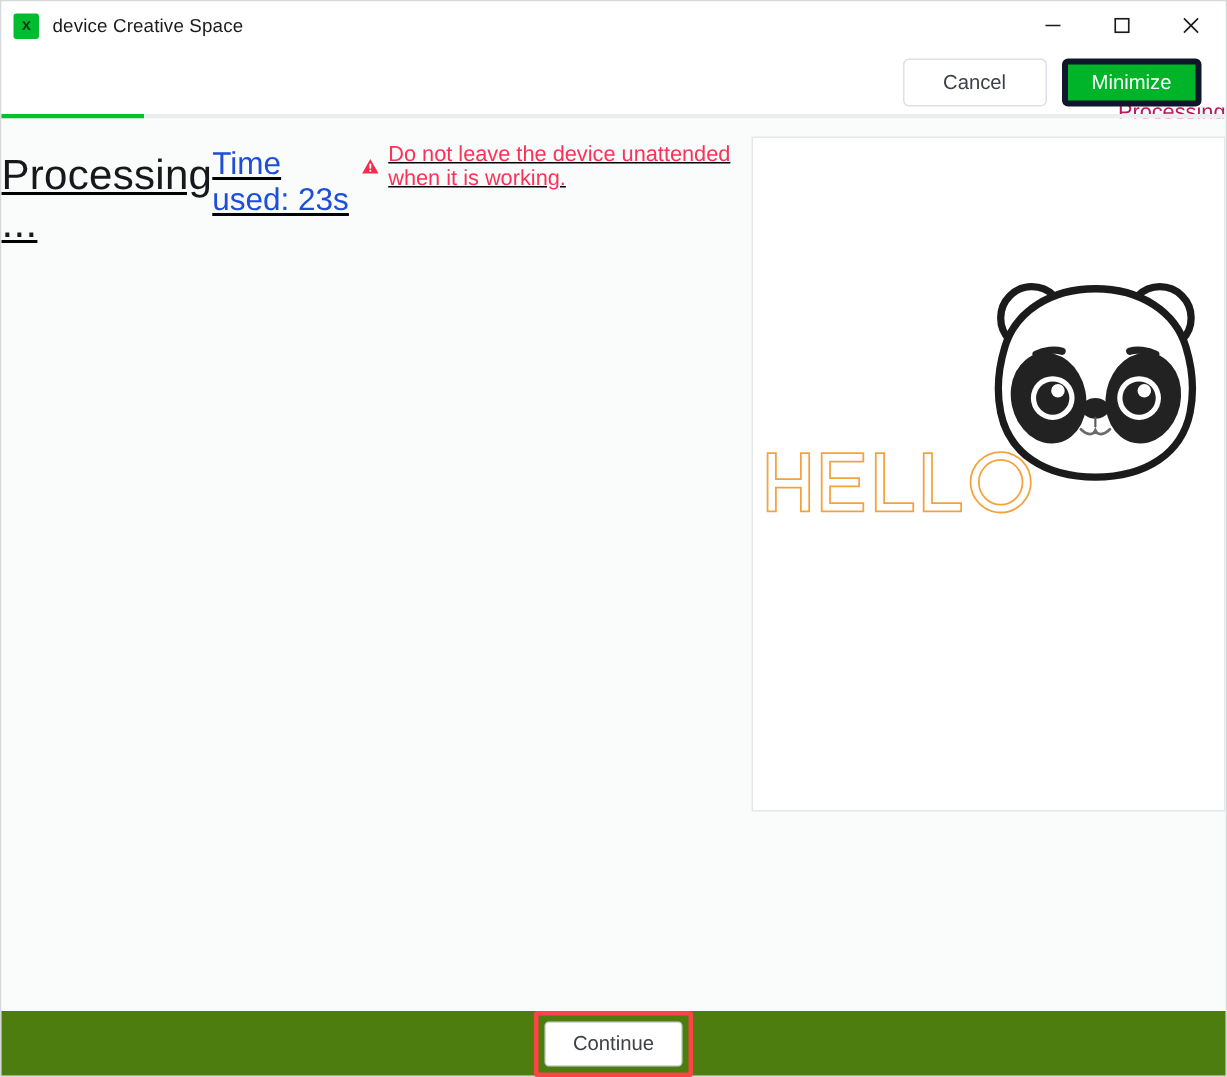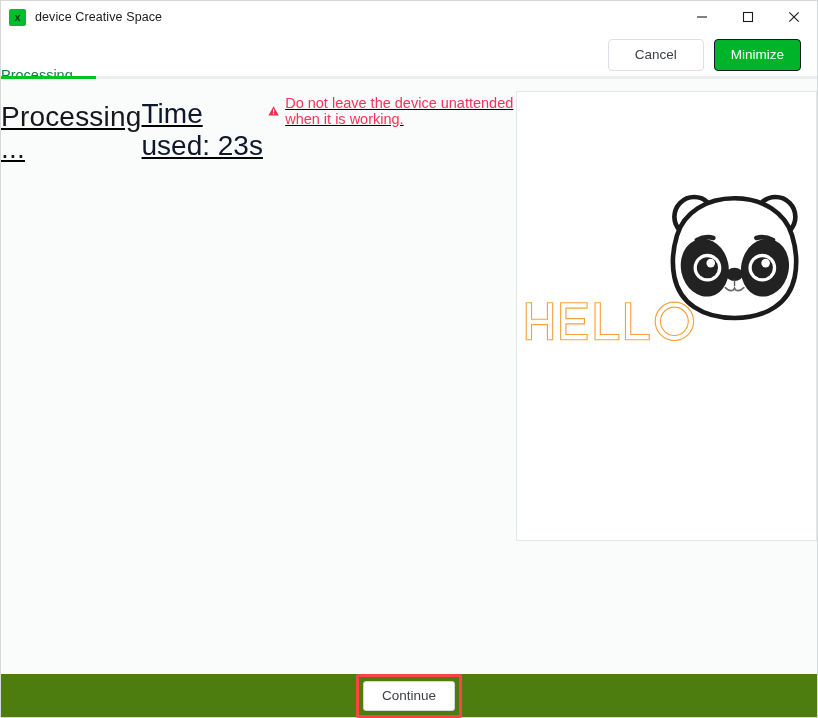--- a/index.html
+++ b/index.html
@@ -80,23 +80,23 @@
     min-height: 43px;
     background: #ffffff;
     display: flex;
     align-items: center;
     position: relative;
     padding: 0 16px 0 0;
   }
   #header-title {
     position: absolute;
     left: 0; right: 0;
-    text-align: left;
+    text-align: right;
     font-size: 14.5px;
-    color: #15803d;
+    color: #be185d;
     pointer-events: none;
     margin-top: 40px;
   }
   #header-actions {
     margin-left: auto;
     display: flex;
     align-items: center;
     gap: 10px;
     z-index: 2;
   }
@@ -110,21 +110,21 @@
     color: #3d4148;
     font-size: 13.5px;
     font-family: "Liberation Sans", sans-serif;
     cursor: pointer;
     line-height: 1;
   }
   #minimize-button {
     height: 32px;
     min-width: 76px;
     padding: 0 16px;
-    border: 1px solid #0f172a;
+    border: 4px solid #0f172a;
     border-radius: 4px;
     background: #00b42a;
     color: #ffffff;
     font-size: 13.5px;
     font-family: "Liberation Sans", sans-serif;
     cursor: pointer;
     line-height: 1;
   }
 
   
@@ -152,22 +152,22 @@
     text-decoration: underline;
   }
   #processing-heading {
     margin-top: 22px;
     font-size: 28px;
     color: #16181c;
     letter-spacing: 0.2px;
   }
   #time-used-label {
     margin-top: 19px;
-    font-size: 28px;
-    color: #0f172a;
+    font-size: 21px;
+    color: #1d4ed8;
   }
   #warning-row {
     margin-top: 16px;
     display: flex;
     align-items: center;
     gap: 6px;
   }
   #warning-icon { display: block; }
   #warning-text {
     font-size: 14.5px;

